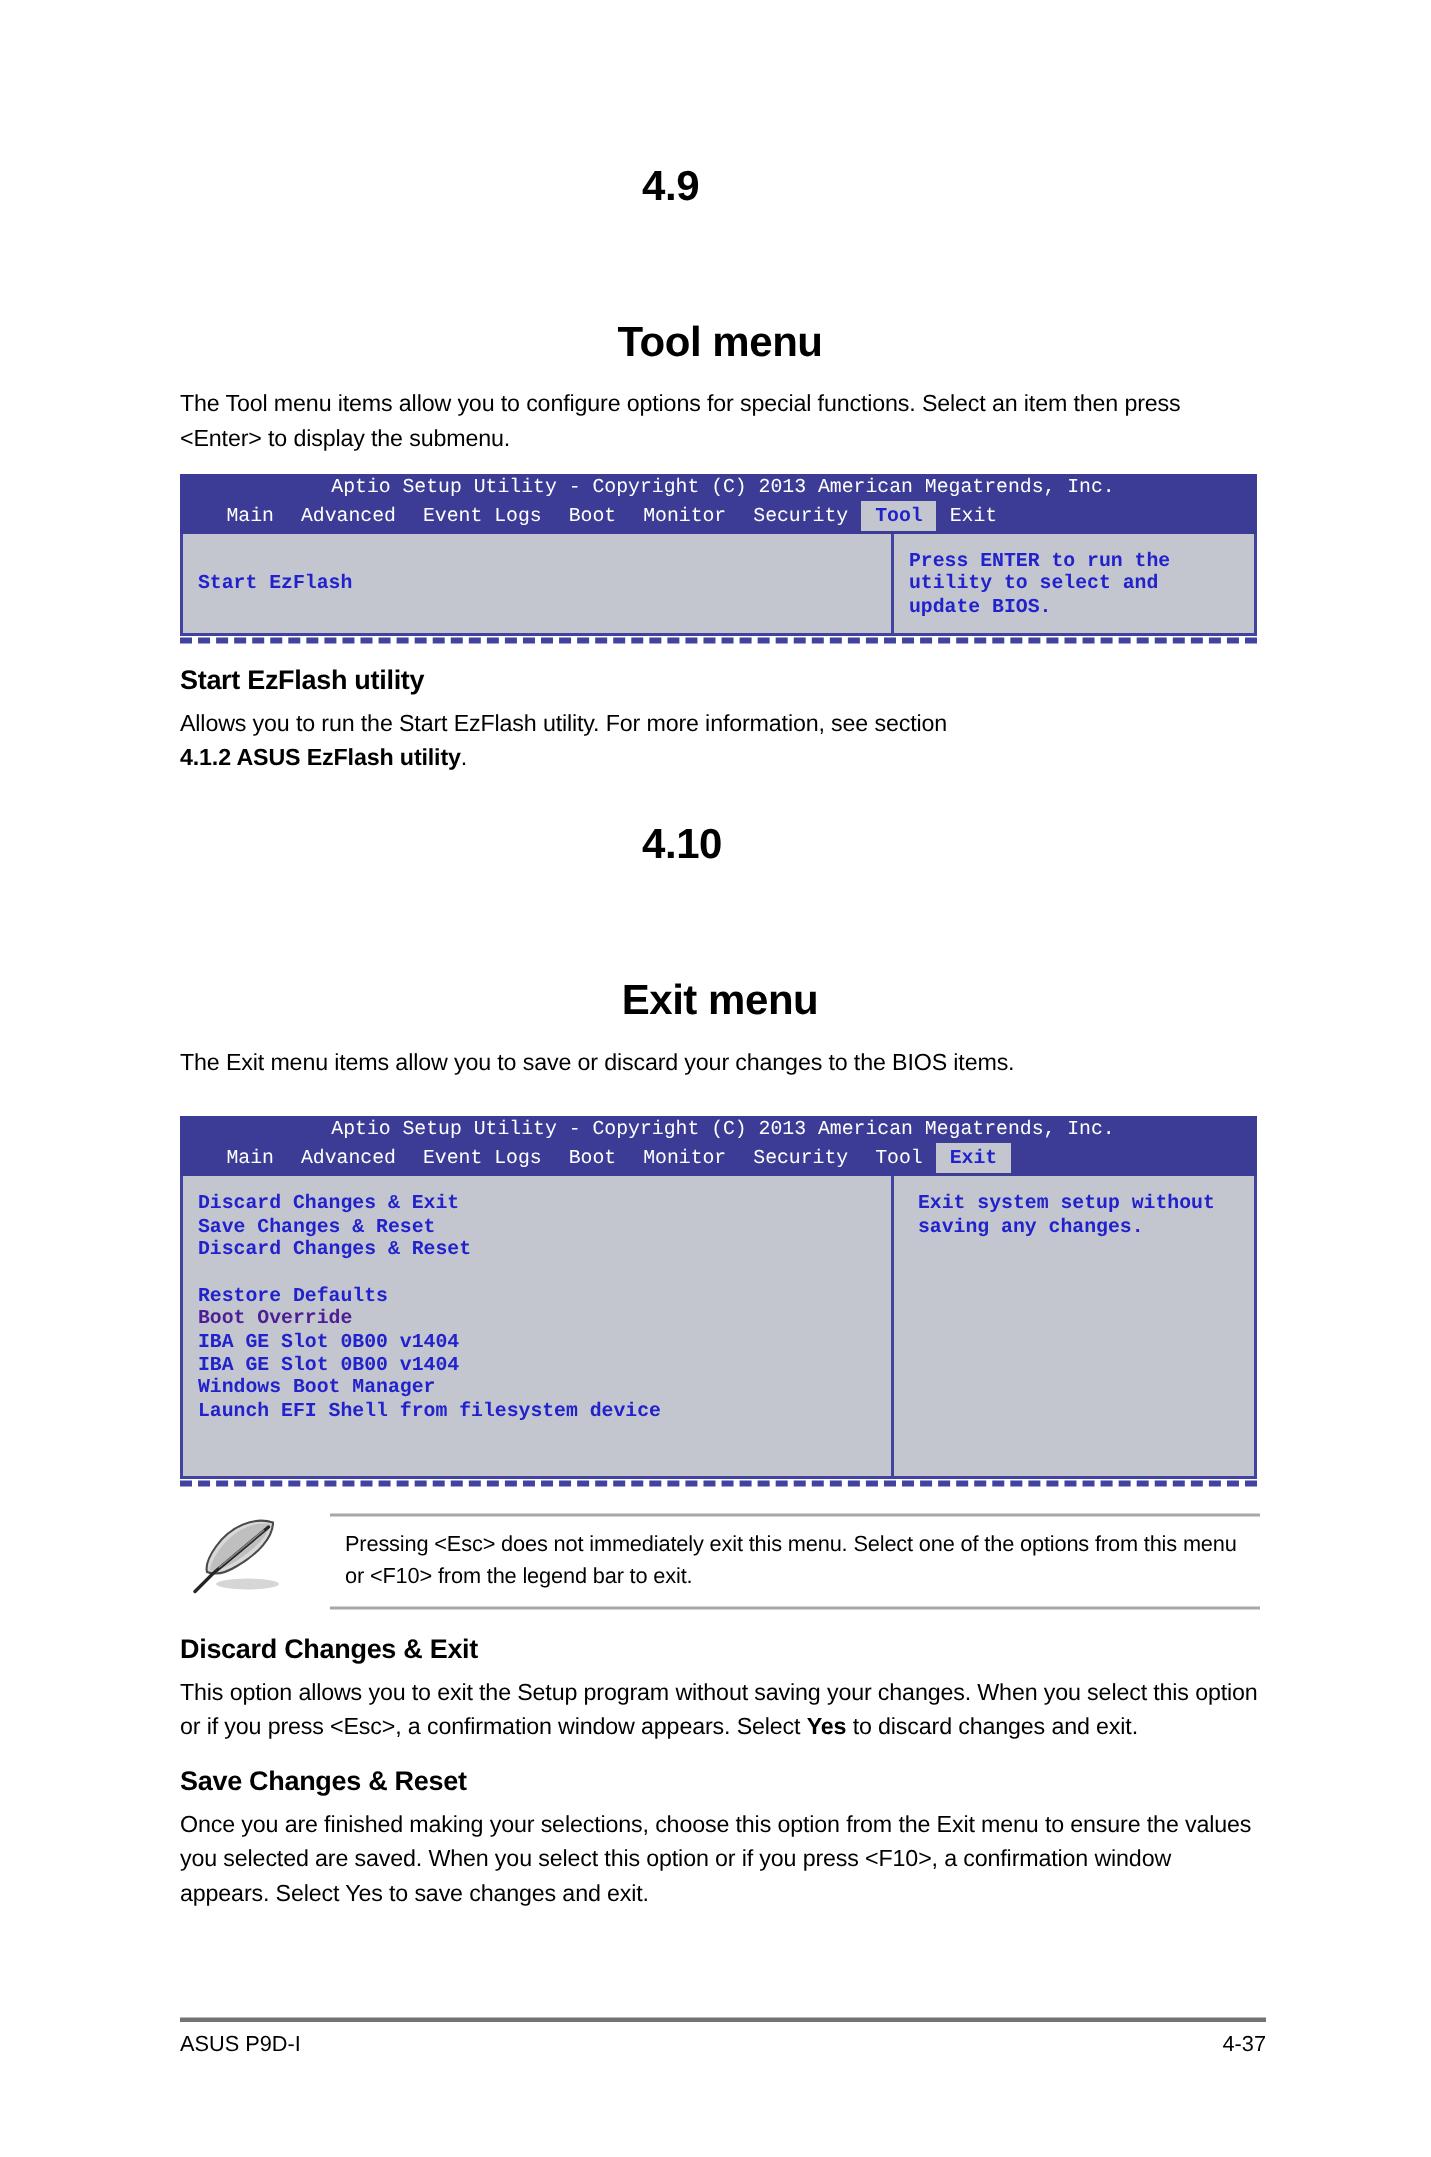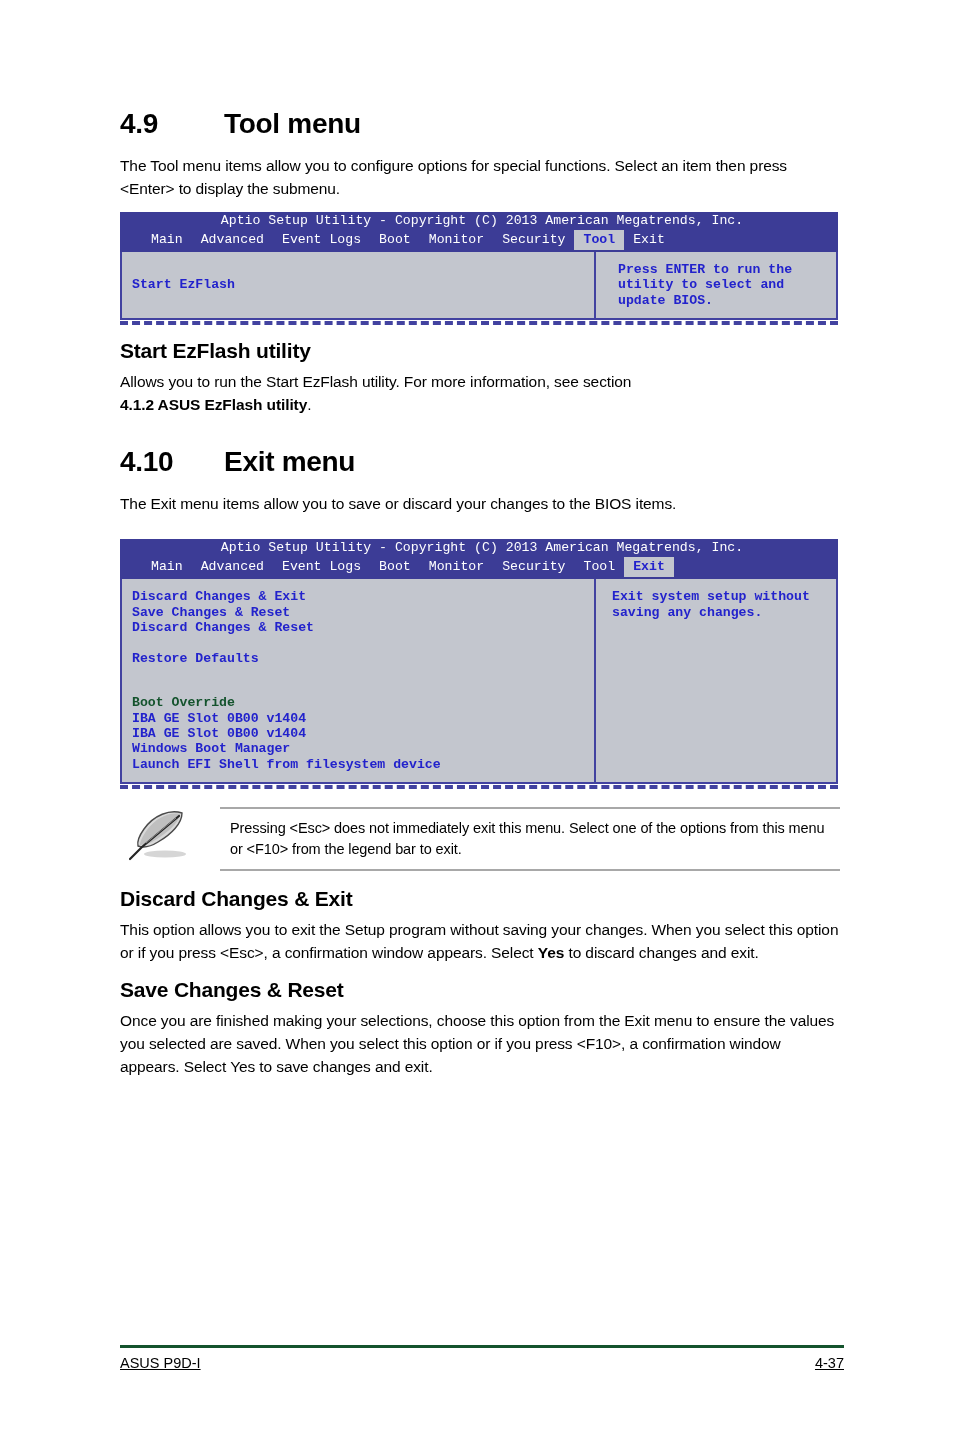--- a/index.html
+++ b/index.html
@@ -31,35 +31,36 @@
   }
 
   
   .sec-heading {
     display: flex;
     align-items: center;
     font-size: 28px;
     font-weight: bold;
     letter-spacing: -0.3px;
     margin: 0 0 14px 0;
+    flex-direction: column;
   }
   .sec-num {
     width: 104px;
     flex: 0 0 104px;
   }
   .sec-title { flex: 1 1 auto; }
 
   .body-text {
     font-size: 15.5px;
     line-height: 23px;
     margin: 0 0 10px 0;
     letter-spacing: -0.1px;
   }
   .sub-heading {
-    font-size: 21px;
+    font-size: 18px;
     font-weight: bold;
     margin: 14px 0 7px 0;
     letter-spacing: -0.2px;
   }
   .bold { font-weight: bold; }
 
   
   .bios {
     width: 718px;
     margin: 12px 0 0 0;
@@ -111,31 +112,31 @@
     box-sizing: border-box;
   }
   .mono {
     font-family: "Liberation Mono", "DejaVu Sans Mono", monospace;
     font-size: 13.2px;
     line-height: 15.4px;
     color: #2222cc;
     font-weight: bold;
     white-space: pre;
   }
-  .mono.dark { color: #14532d; margin-top: 29px; }
+  .mono.dark { color: #4c1d95; }
   .mono .spacer { display: block; height: 15.4px; }
   .bios-dashed {
     border-top: 4px dashed #4242a0;
     margin-top: 1px;
     width: 718px;
   }
 
   
   .bios-tool .bios-left { min-height: 48px; }
-  .bios-tool .bios-right { min-height: 48px; margin-left: 12px; }
+  .bios-tool .bios-right { min-height: 48px; }
 
   
   .bios-exit .bios-left { min-height: 200px; }
   .bios-exit .bios-right { min-height: 200px; padding-left: 16px; }
 
   
   .note {
     display: flex;
     align-items: flex-start;
     margin: 18px 0 16px 0;
@@ -157,26 +158,25 @@
     line-height: 21px;
     letter-spacing: -0.1px;
   }
 
   
   .footer {
     position: absolute;
     left: 120px;
     top: 1345px;
     width: 724px;
-    border-top: 3px solid #14532d;
+    border-top: 3px solid #737373;
     display: flex;
     justify-content: space-between;
     padding-top: 7px;
     font-size: 14.5px;
-    text-decoration: underline;
   }
 </style>
 </head>
 <body>
 
 <div class="page">
 
   <div class="content">
 
     <h1 class="sec-heading">

